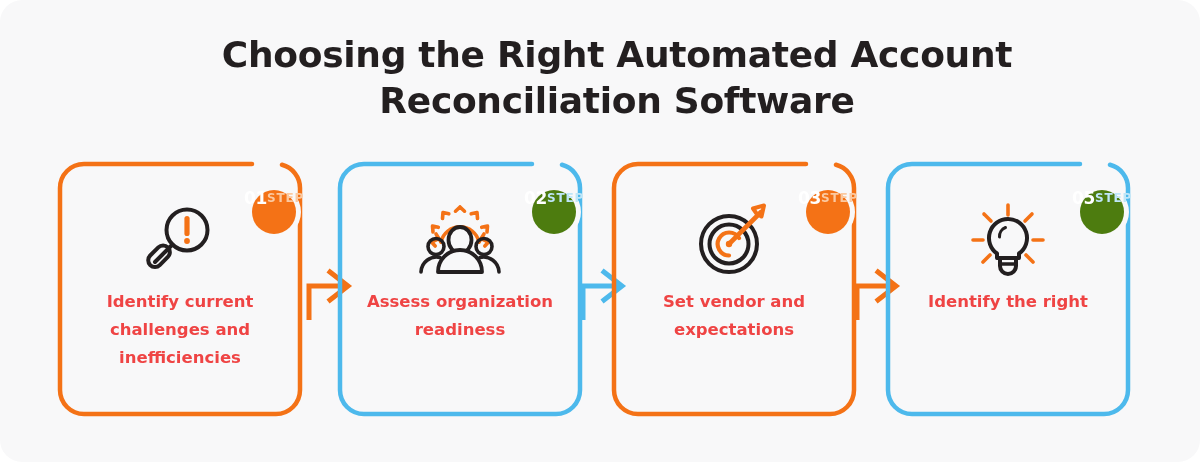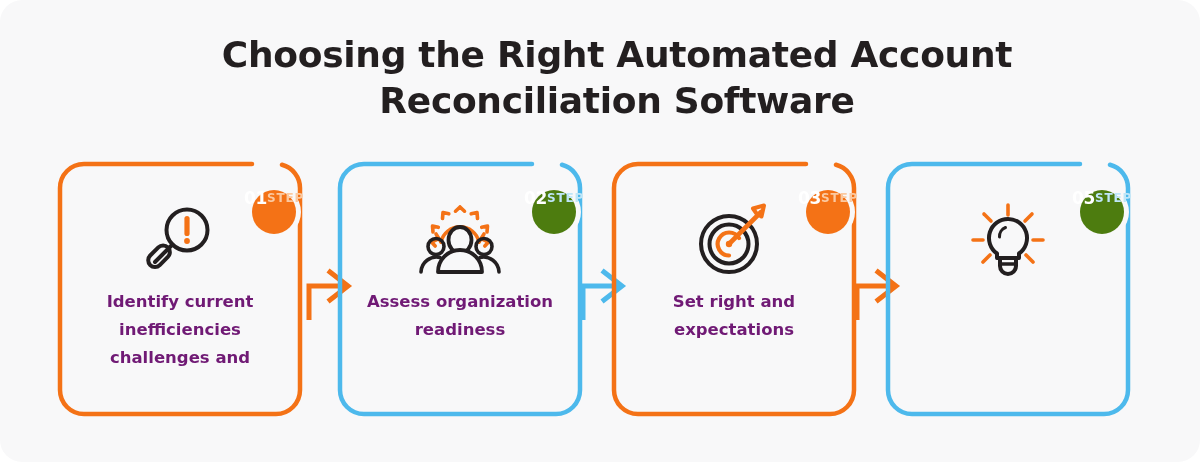--- a/index.html
+++ b/index.html
@@ -119,21 +119,21 @@
   .step-label {
     position: absolute;
     left: 16px;
     top: 128px;
     width: 216px;
     text-align: center;
     font-family: "DejaVu Sans", sans-serif;
     font-weight: bold;
     font-size: 16.5px;
     line-height: 28px;
-    color: #701a75;
+    color: #ef4444;
   }
 
   
   .connector {
     position: absolute;
     top: 104px;
     width: 50px;
     height: 56px;
   }
   .conn-1 { left: 248px; }
@@ -167,22 +167,22 @@
           <circle cx="45" cy="27" r="20.5" fill="none" stroke="#231f20" stroke-width="4"></circle>
           <path d="M 30.5 41.5 L 13 59" fill="none" stroke="#231f20" stroke-width="4" stroke-linecap="round"></path>
           <rect x="4.5" y="46.5" width="25" height="13.5" rx="6.75" transform="rotate(-45 17 53.2)" fill="none" stroke="#231f20" stroke-width="4"></rect>
           <path d="M 45 15.5 L 45 30.5" stroke="#f47216" stroke-width="5.2" stroke-linecap="round" fill="none"></path>
           <circle cx="45" cy="38" r="2.9" fill="#f47216"></circle>
         </svg>
       </div>
 
       <div class="step-label">
         <div>Identify current</div>
+        <div>challenges and</div>
         <div>inefficiencies</div>
-        <div>challenges and</div>
       </div>
     </div>
 
     <div class="connector conn-1">
       <svg width="50" height="56" viewBox="0 0 50 56">
         <path d="M 5 54 L 5 22 L 38 22" fill="none" stroke="#f47216" stroke-width="5" stroke-linecap="square"></path>
         <path d="M 26 8 L 44 22 L 26 36" fill="none" stroke="#f47216" stroke-width="5" stroke-linecap="square" stroke-linejoin="miter"></path>
       </svg>
     </div>
 
@@ -251,21 +251,21 @@
           <path d="M 52.5 21 A 28 28 0 1 0 55 28" fill="none" stroke="#231f20" stroke-width="0"></path>
           <circle cx="34" cy="42" r="19.5" fill="none" stroke="#231f20" stroke-width="4"></circle>
           <path d="M 34 53.5 A 11.5 11.5 0 1 1 44 36" fill="none" stroke="#f47216" stroke-width="4.2" stroke-linecap="round"></path>
           <circle cx="34" cy="42" r="3.2" fill="#f47216"></circle>
           <path d="M 34 42 L 66 10" fill="none" stroke="#f47216" stroke-width="4.6" stroke-linecap="round"></path>
           <path d="M 58 6.5 L 69 3.5 L 66.5 14.5 L 61.5 11.5 Z" fill="none" stroke="#f47216" stroke-width="4" stroke-linejoin="round"></path>
         </svg>
       </div>
 
       <div class="step-label">
-        <div>Set right and</div>
+        <div>Set vendor and</div>
         <div>expectations</div>
       </div>
     </div>
 
     <div class="connector conn-3">
       <svg width="50" height="56" viewBox="0 0 50 56">
         <path d="M 5 54 L 5 22 L 38 22" fill="none" stroke="#f47216" stroke-width="5" stroke-linecap="square"></path>
         <path d="M 26 8 L 44 22 L 26 36" fill="none" stroke="#f47216" stroke-width="5" stroke-linecap="square" stroke-linejoin="miter"></path>
       </svg>
     </div>
@@ -293,17 +293,18 @@
           </g>
           <path d="M 41 17 A 19 19 0 0 1 52 51.5 L 52 56 L 30 56 L 30 51.5 A 19 19 0 0 1 41 17 Z" fill="none" stroke="#231f20" stroke-width="4" stroke-linejoin="round"></path>
           <path d="M 32.5 35 A 9.5 9.5 0 0 1 38.5 25.5" fill="none" stroke="#231f20" stroke-width="3" stroke-linecap="round"></path>
           <path d="M 31 56 L 51 56" stroke="#231f20" stroke-width="4" stroke-linecap="round"></path>
           <path d="M 33 56 L 33 64 A 8 8 0 0 0 49 64 L 49 56" fill="none" stroke="#231f20" stroke-width="4" stroke-linejoin="round"></path>
           <path d="M 33 62 L 49 62" stroke="#231f20" stroke-width="3.4" stroke-linecap="round"></path>
         </svg>
       </div>
 
       <div class="step-label">
+        <div>Identify the right</div>
       </div>
     </div>
 
   </div>
 </div>
 
 </body></html>

